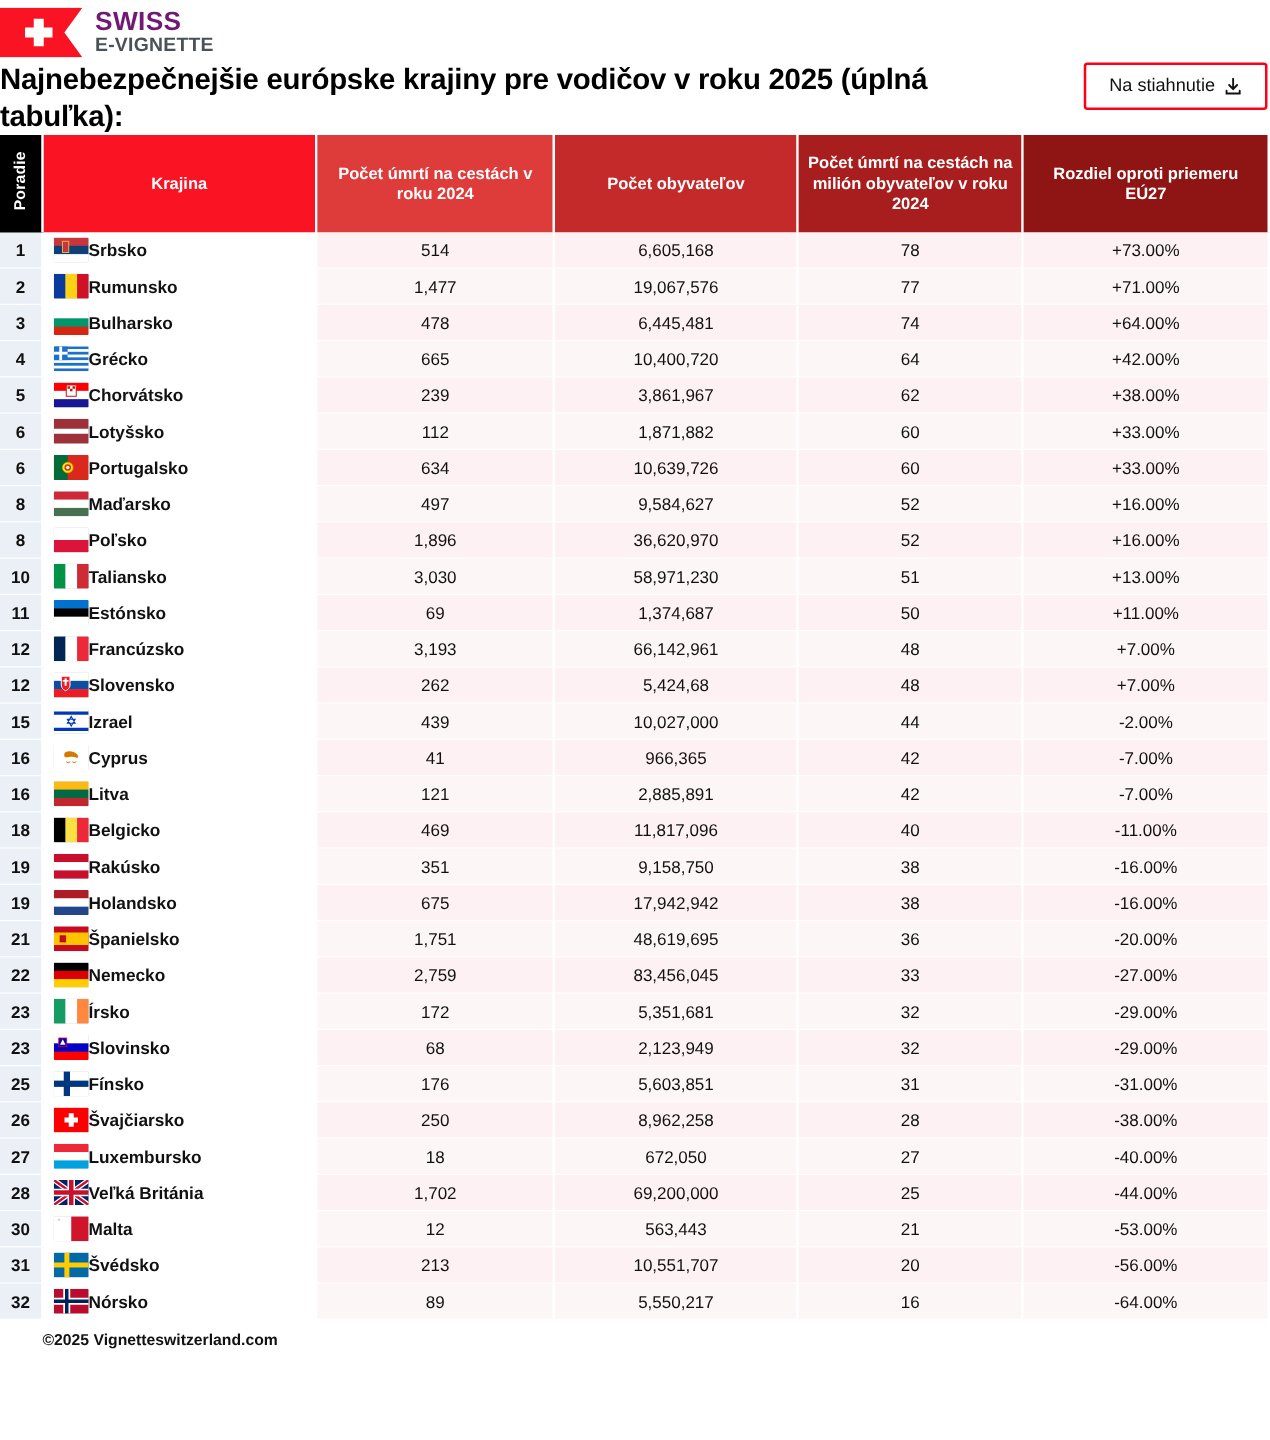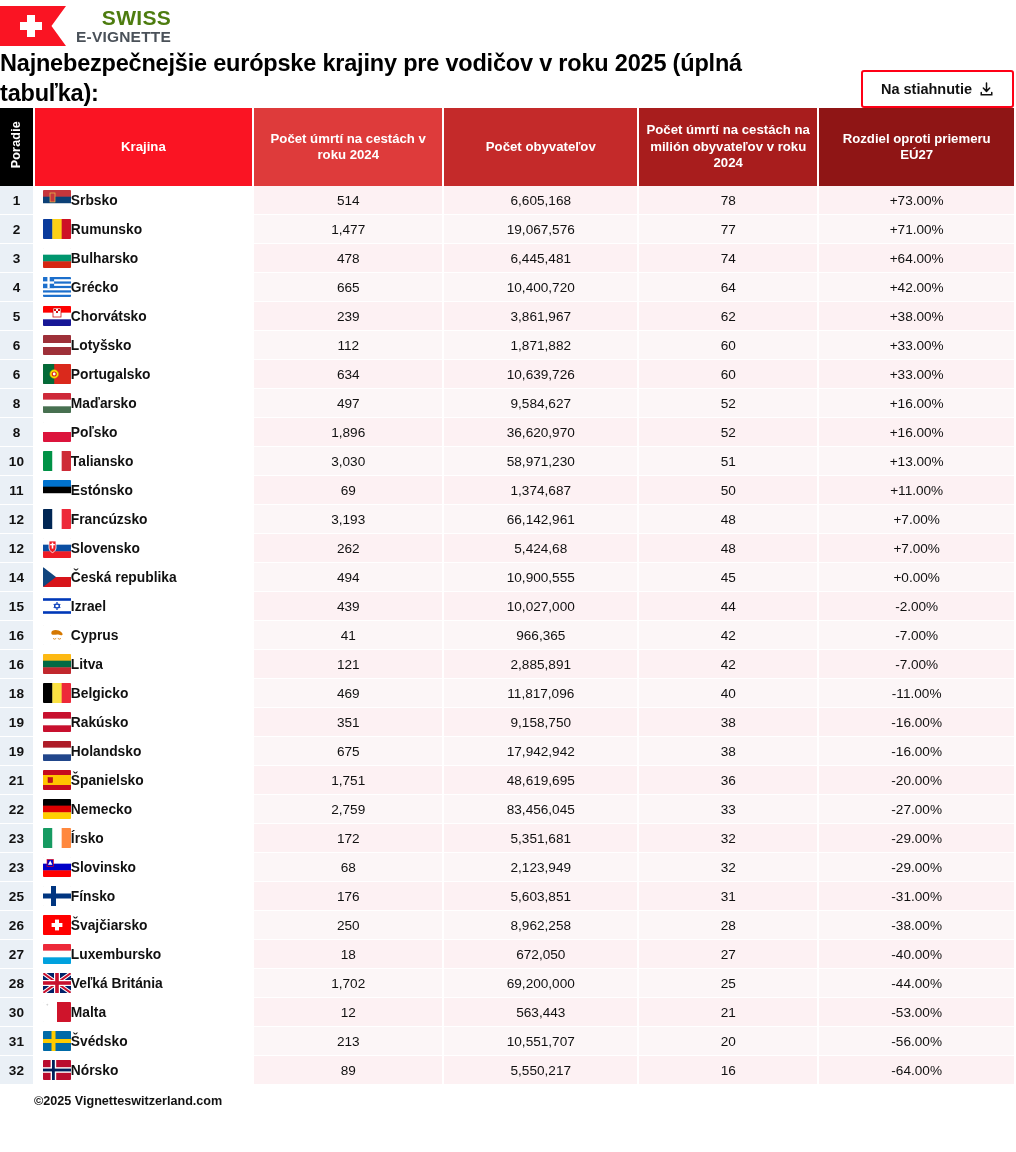--- a/index.html
+++ b/index.html
@@ -46,22 +46,21 @@
   .brand-words {
     display: flex;
     flex-direction: column;
     justify-content: center;
     line-height: 1.02;
   }
   .brand-line1 {
     font-size: 21px;
     font-weight: bold;
     letter-spacing: 0.3px;
-    color: #4d7c0f;
-    text-align: right;
+    color: #701a75;
   }
   .brand-line2 {
     font-size: 15.5px;
     font-weight: bold;
     letter-spacing: 0.2px;
     color: #4a5159;
   }
 
   
   .title-row {
@@ -74,28 +73,28 @@
   .page-title {
     font-size: 23.5px;
     font-weight: bold;
     line-height: 1.28;
     letter-spacing: -0.2px;
     color: #000000;
     max-width: 770px;
   }
   .download-btn {
     flex: 0 0 auto;
-    margin-top: 22px;
+    margin-top: 2px;
     margin-right: 2px;
     border: 2px solid #ff0016;
     background: #ffffff;
     border-radius: 3px;
     padding: 9px 18px;
     font-size: 14.5px;
-    font-weight: bold;
+    font-weight: normal;
     color: #111111;
     display: flex;
     align-items: center;
     gap: 7px;
     cursor: pointer;
     white-space: nowrap;
     text-align: center;
   }
   .dl-icon { display: inline-block; width: 15px; height: 15px; }
 
@@ -485,39 +484,20 @@
             </span>
             <span class="cname">Slovensko</span>
           </span>
         </td>
         <td class="c-num">262</td>
         <td class="c-num">5,424,68</td>
         <td class="c-num">48</td>
         <td class="c-num c-diff">+7.00%</td>
       </tr>
       <tr>
-        <td class="c-rank">14</td>
-        <td class="c-country">
-          <span class="country-cell">
-            <span class="flag">
-              <svg viewBox="0 0 28 20" preserveAspectRatio="none">
-                <rect width="28" height="10" fill="#ffffff"></rect>
-                <rect y="10" width="28" height="10" fill="#d7141a"></rect>
-                <path d="M0 0 L13 10 L0 20 Z" fill="#11457e"></path>
-              </svg>
-            </span>
-            <span class="cname">Česká republika</span>
-          </span>
-        </td>
-        <td class="c-num">494</td>
-        <td class="c-num">10,900,555</td>
-        <td class="c-num">45</td>
-        <td class="c-num c-diff">+0.00%</td>
-      </tr>
-      <tr>
         <td class="c-rank">15</td>
         <td class="c-country">
           <span class="country-cell">
             <span class="flag">
               <svg viewBox="0 0 28 20" preserveAspectRatio="none">
                 <rect width="28" height="20" fill="#ffffff"></rect>
                 <rect y="2.2" width="28" height="2.6" fill="#0038b8"></rect>
                 <rect y="15.2" width="28" height="2.6" fill="#0038b8"></rect>
                 <path d="M14 6.2 l3.1 5.4 h-6.2 Z M14 13.8 l3.1 -5.4 h-6.2 Z" fill="none" stroke="#0038b8" stroke-width="0.9"></path>
               </svg>

